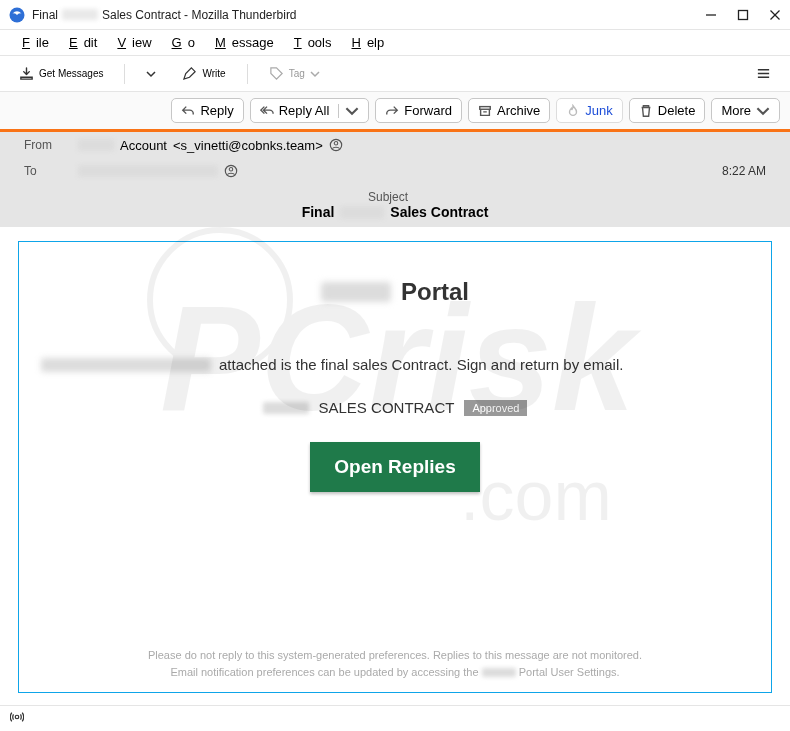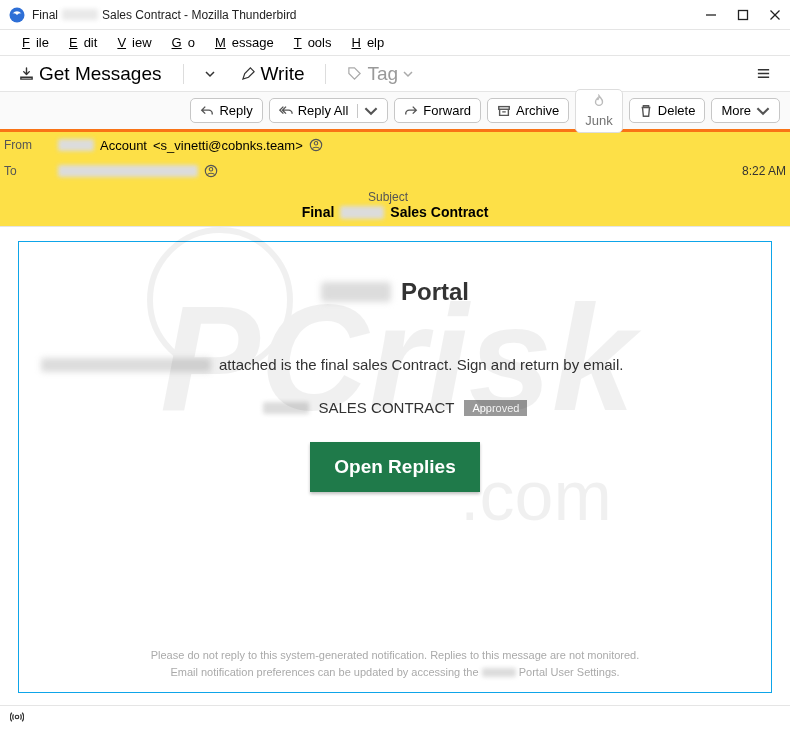--- a/index.html
+++ b/index.html
@@ -13,37 +13,37 @@
 .winbtns { display: flex; gap: 18px; align-items: center; }
 .winbtn { width: 14px; height: 14px; display: flex; align-items: center; justify-content: center; cursor: default; }
 .winbtn svg { width: 12px; height: 12px; }
 
 
 .menubar { height: 26px; display: flex; align-items: center; padding: 0 10px; gap: 2px; border-bottom: 1px solid #e5e5e5; font-size: 13px; }
 .menubar span { padding: 2px 6px; border-radius: 3px; }
 .mnemonic { text-decoration: underline; }
 
 
-.toolbar { height: 36px; display: flex; align-items: center; padding: 0 10px; gap: 8px; border-bottom: 1px solid #e5e5e5; font-size: 19px; }
+.toolbar { height: 36px; display: flex; align-items: center; padding: 0 10px; gap: 8px; border-bottom: 1px solid #e5e5e5; font-size: 10px; }
 .tbtn { display: inline-flex; align-items: center; gap: 5px; padding: 4px 8px; border: 1px solid transparent; border-radius: 4px; cursor: default; }
 .tbtn svg { width: 15px; height: 15px; }
 .tbtn .caret { width: 10px; height: 10px; }
 .sep { width: 1px; height: 20px; background: #ddd; margin: 0 4px; }
 .spacer { flex: 1; }
 
 
 .msgactions { height: 40px; display: flex; align-items: center; justify-content: flex-end; padding: 0 10px; gap: 6px; border-bottom: 3px solid #f97316; font-size: 13px; background: #fafafa; }
 .pill { display: inline-flex; align-items: center; gap: 5px; padding: 4px 9px; border: 1px solid #c7c7c7; border-radius: 5px; background: #fff; cursor: default; }
 .pill svg { width: 14px; height: 14px; stroke: #555; fill: none; stroke-width: 1.6; }
-.pill.disabled { color: #737373; border-color: #ddd; flex-direction: column; }
+.pill.disabled { color: #1d4ed8; border-color: #ddd; }
 .pill.disabled svg { stroke: #bbb; }
 .splitcaret { border-left: 1px solid #c7c7c7; margin-left: 4px; padding-left: 6px; display: flex; align-items: center; }
 
 
-.headers { padding: 0 4px; background: #fde047; border-bottom: 1px solid #e5e5e5; font-size: 13px; }
+.headers { padding: 0 24px; background: #e5e5e5; border-bottom: 1px solid #e5e5e5; font-size: 13px; }
 .hrow { display: flex; align-items: center; min-height: 26px; }
 .hlabel { width: 54px; color: #555; font-size: 12px; }
 .hval { flex: 1; display: flex; align-items: center; gap: 6px; }
 .hval .blur { display: inline-block; height: 12px; background: #dcdcdc; border-radius: 2px; filter: blur(2px); }
 .contact-icon { width: 14px; height: 14px; }
 .time { font-size: 12px; color: #333; }
 .subject-row { padding: 6px 0; flex-direction: column; }
 .subject-row .hval { font-weight: 700; font-size: 14px; gap: 6px; }
 
 
@@ -248,21 +248,21 @@
       <span class="blur"></span>
       <span>attached is the final sales Contract. Sign and return by email.</span>
     </div>
     <div class="contractline">
       <span class="blur"></span>
       <span>SALES CONTRACT</span>
       <span class="approved">Approved</span>
     </div>
     <button class="openbtn">Open Replies</button>
     <div class="footnote">
-      <div>Please do not reply to this system-generated notification. Replies to this message are not monitored.</div>
+      <div>Please do not reply to this system-generated preferences. Replies to this message are not monitored.</div>
       <div>
         <span>Email notification preferences can be updated by accessing the</span>
         <span class="blur"></span>
         <span>Portal User Settings.</span>
       </div>
     </div>
   </div>
 </div>
 
 <div class="statusbar">

